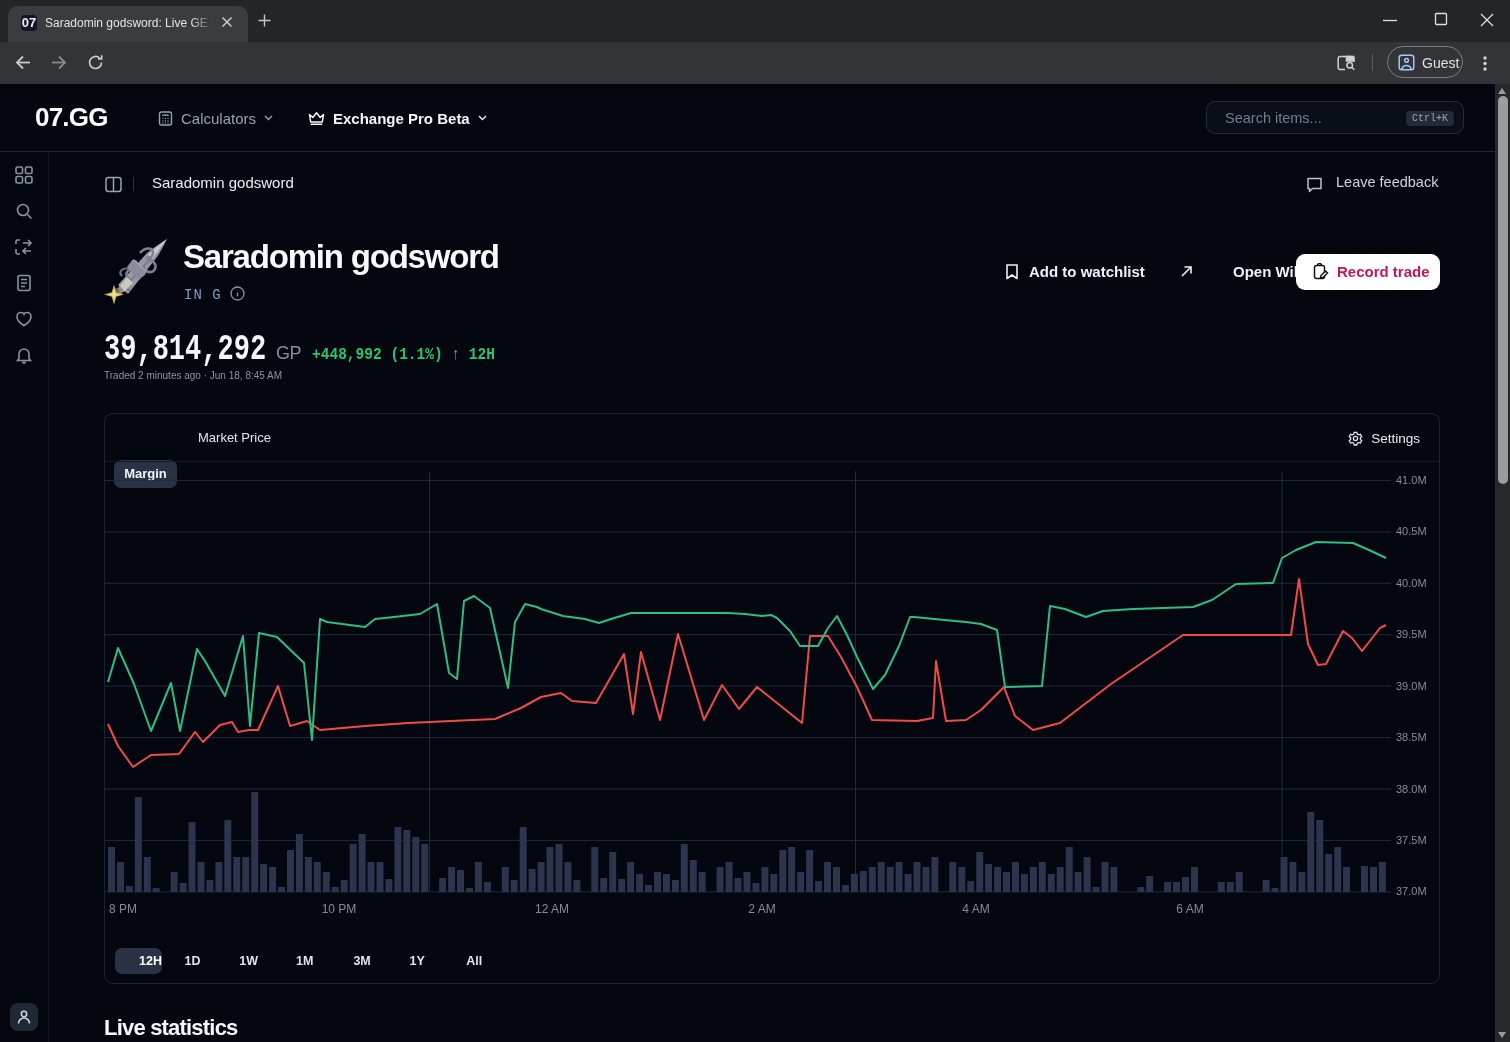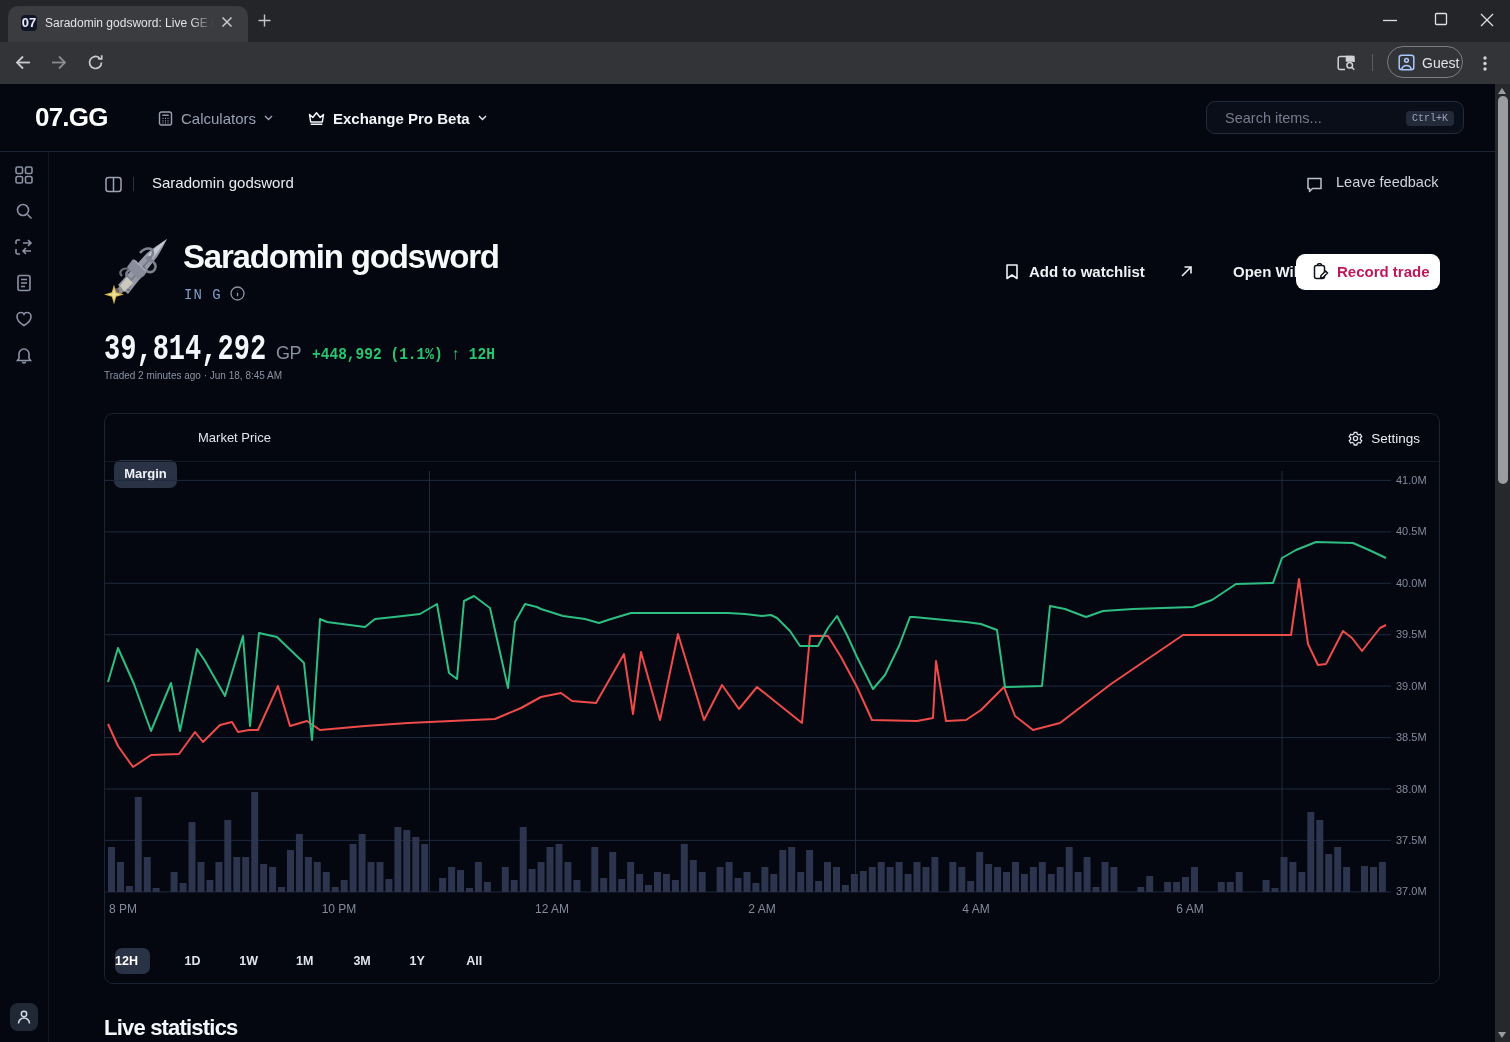--- a/index.html
+++ b/index.html
@@ -77,22 +77,22 @@
 #tabmargin { position:absolute; left:9px; top:10px; width:63px; height:28px; background:#2a3246;
   border-radius:7px; text-align:center; line-height:28px; font-size:13px; font-weight:bold; color:#f0f3f7;margin-top:36px; }
 #tabmkt { position:absolute; left:93px; top:10px; height:28px; line-height:28px; font-size:13px;
   font-weight:normal; color:#dfe5ee; }
 #settings { position:absolute; right:19px; top:10px; height:28px; display:flex; align-items:center;
   gap:8px; }
 #settings span { font-size:13.5px; font-weight:500; color:#e8ecf2; }
 #carddiv { position:absolute; left:0; top:47px; width:1334px; height:1px; background:#121927; }
 .chartsvg { position:absolute; left:0; top:48px; }
 .rngrow { position:absolute; left:0; top:534px; width:100%; }
-#rng12h { position:absolute; left:10px; top:0px; width:35px; height:26px; background:#2a3246;
-  border-radius:7px; text-align:left; line-height:26px; font-size:12.5px; font-weight:bold; color:#fff; }
+#rng12h { position:absolute; left:10px; top:0px; width:47px; height:26px; background:#2a3246;
+  border-radius:7px; text-align:right; line-height:26px; font-size:12.5px; font-weight:bold; color:#fff; }
 .rng { position:absolute; top:0; height:26px; line-height:26px; font-size:12.5px; font-weight:bold;
   color:#dde3ec; transform:translateX(-50%); }
 #livestats { position:absolute; left:104px; top:931px; letter-spacing:-0.8px; font-size:22px; font-weight:bold; color:#f5f7fa; }
 
 #sbar { position:absolute; left:1495px; top:84px; width:15px; height:958px; background:#27282b; }
 #sbthumb { position:absolute; left:2.5px; top:12px; width:10px; height:388px; background:#9b9c9f;
   border-radius:5px; }
 .sbarr { position:absolute; left:3.2px; width:0; height:0; border-left:4.4px solid transparent;
   border-right:4.4px solid transparent; }
 </style></head>

